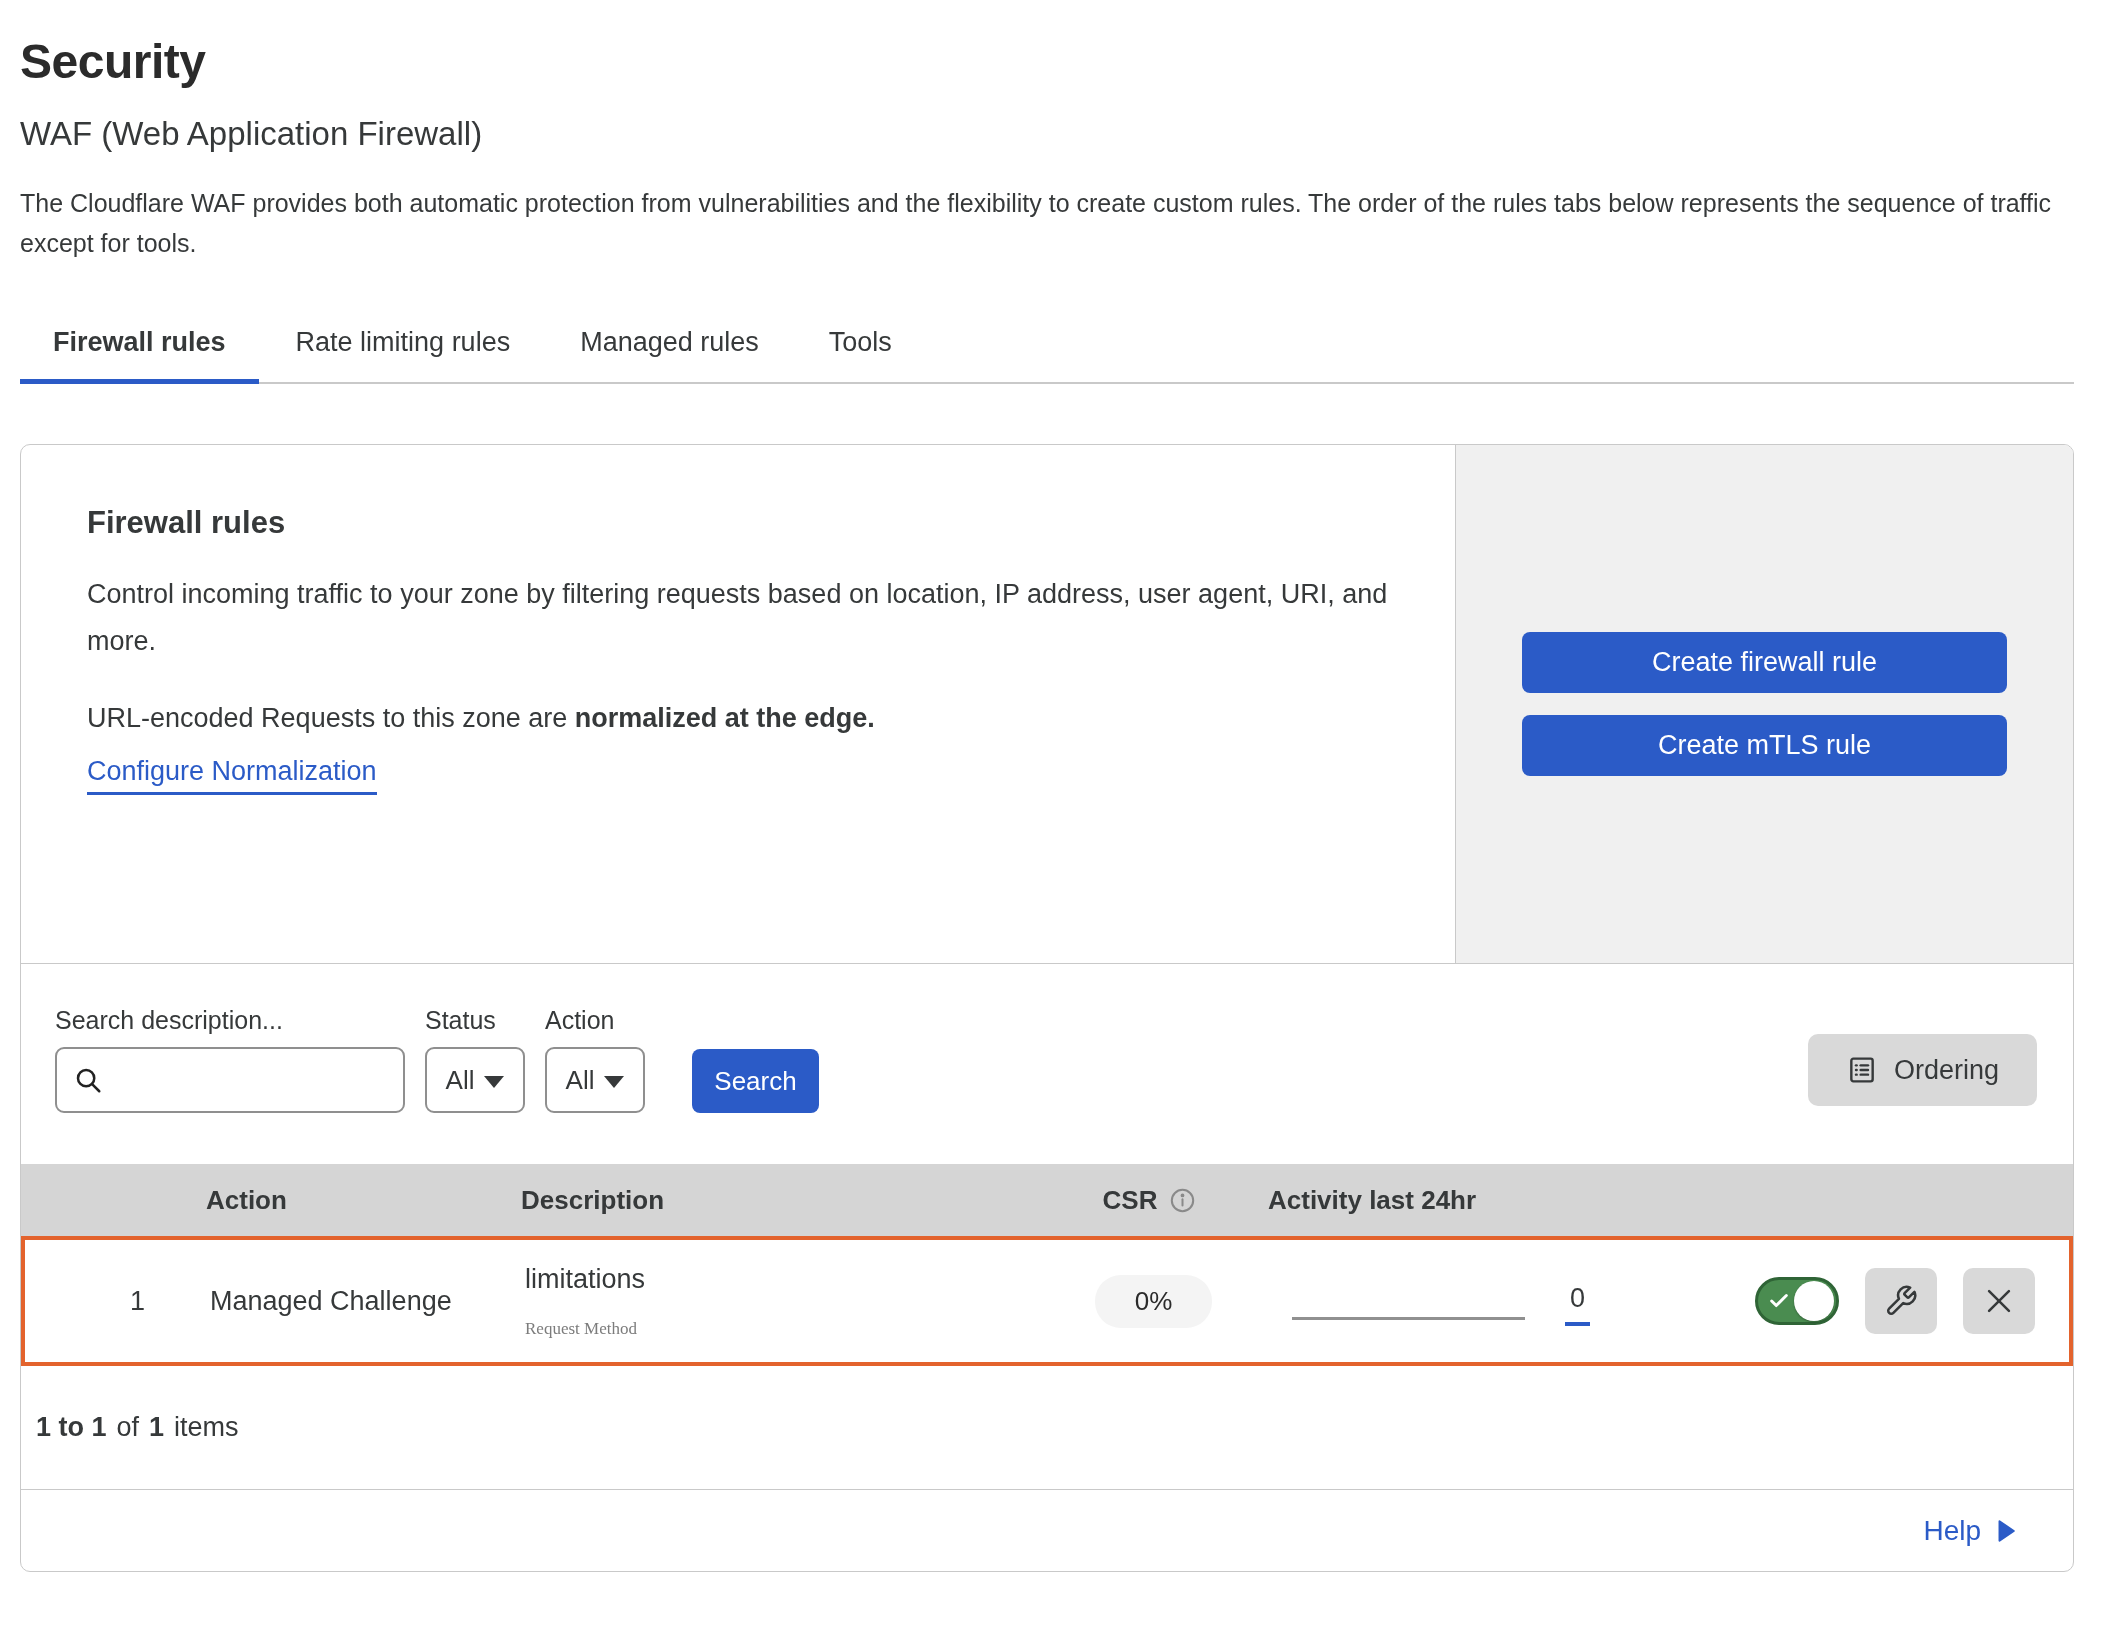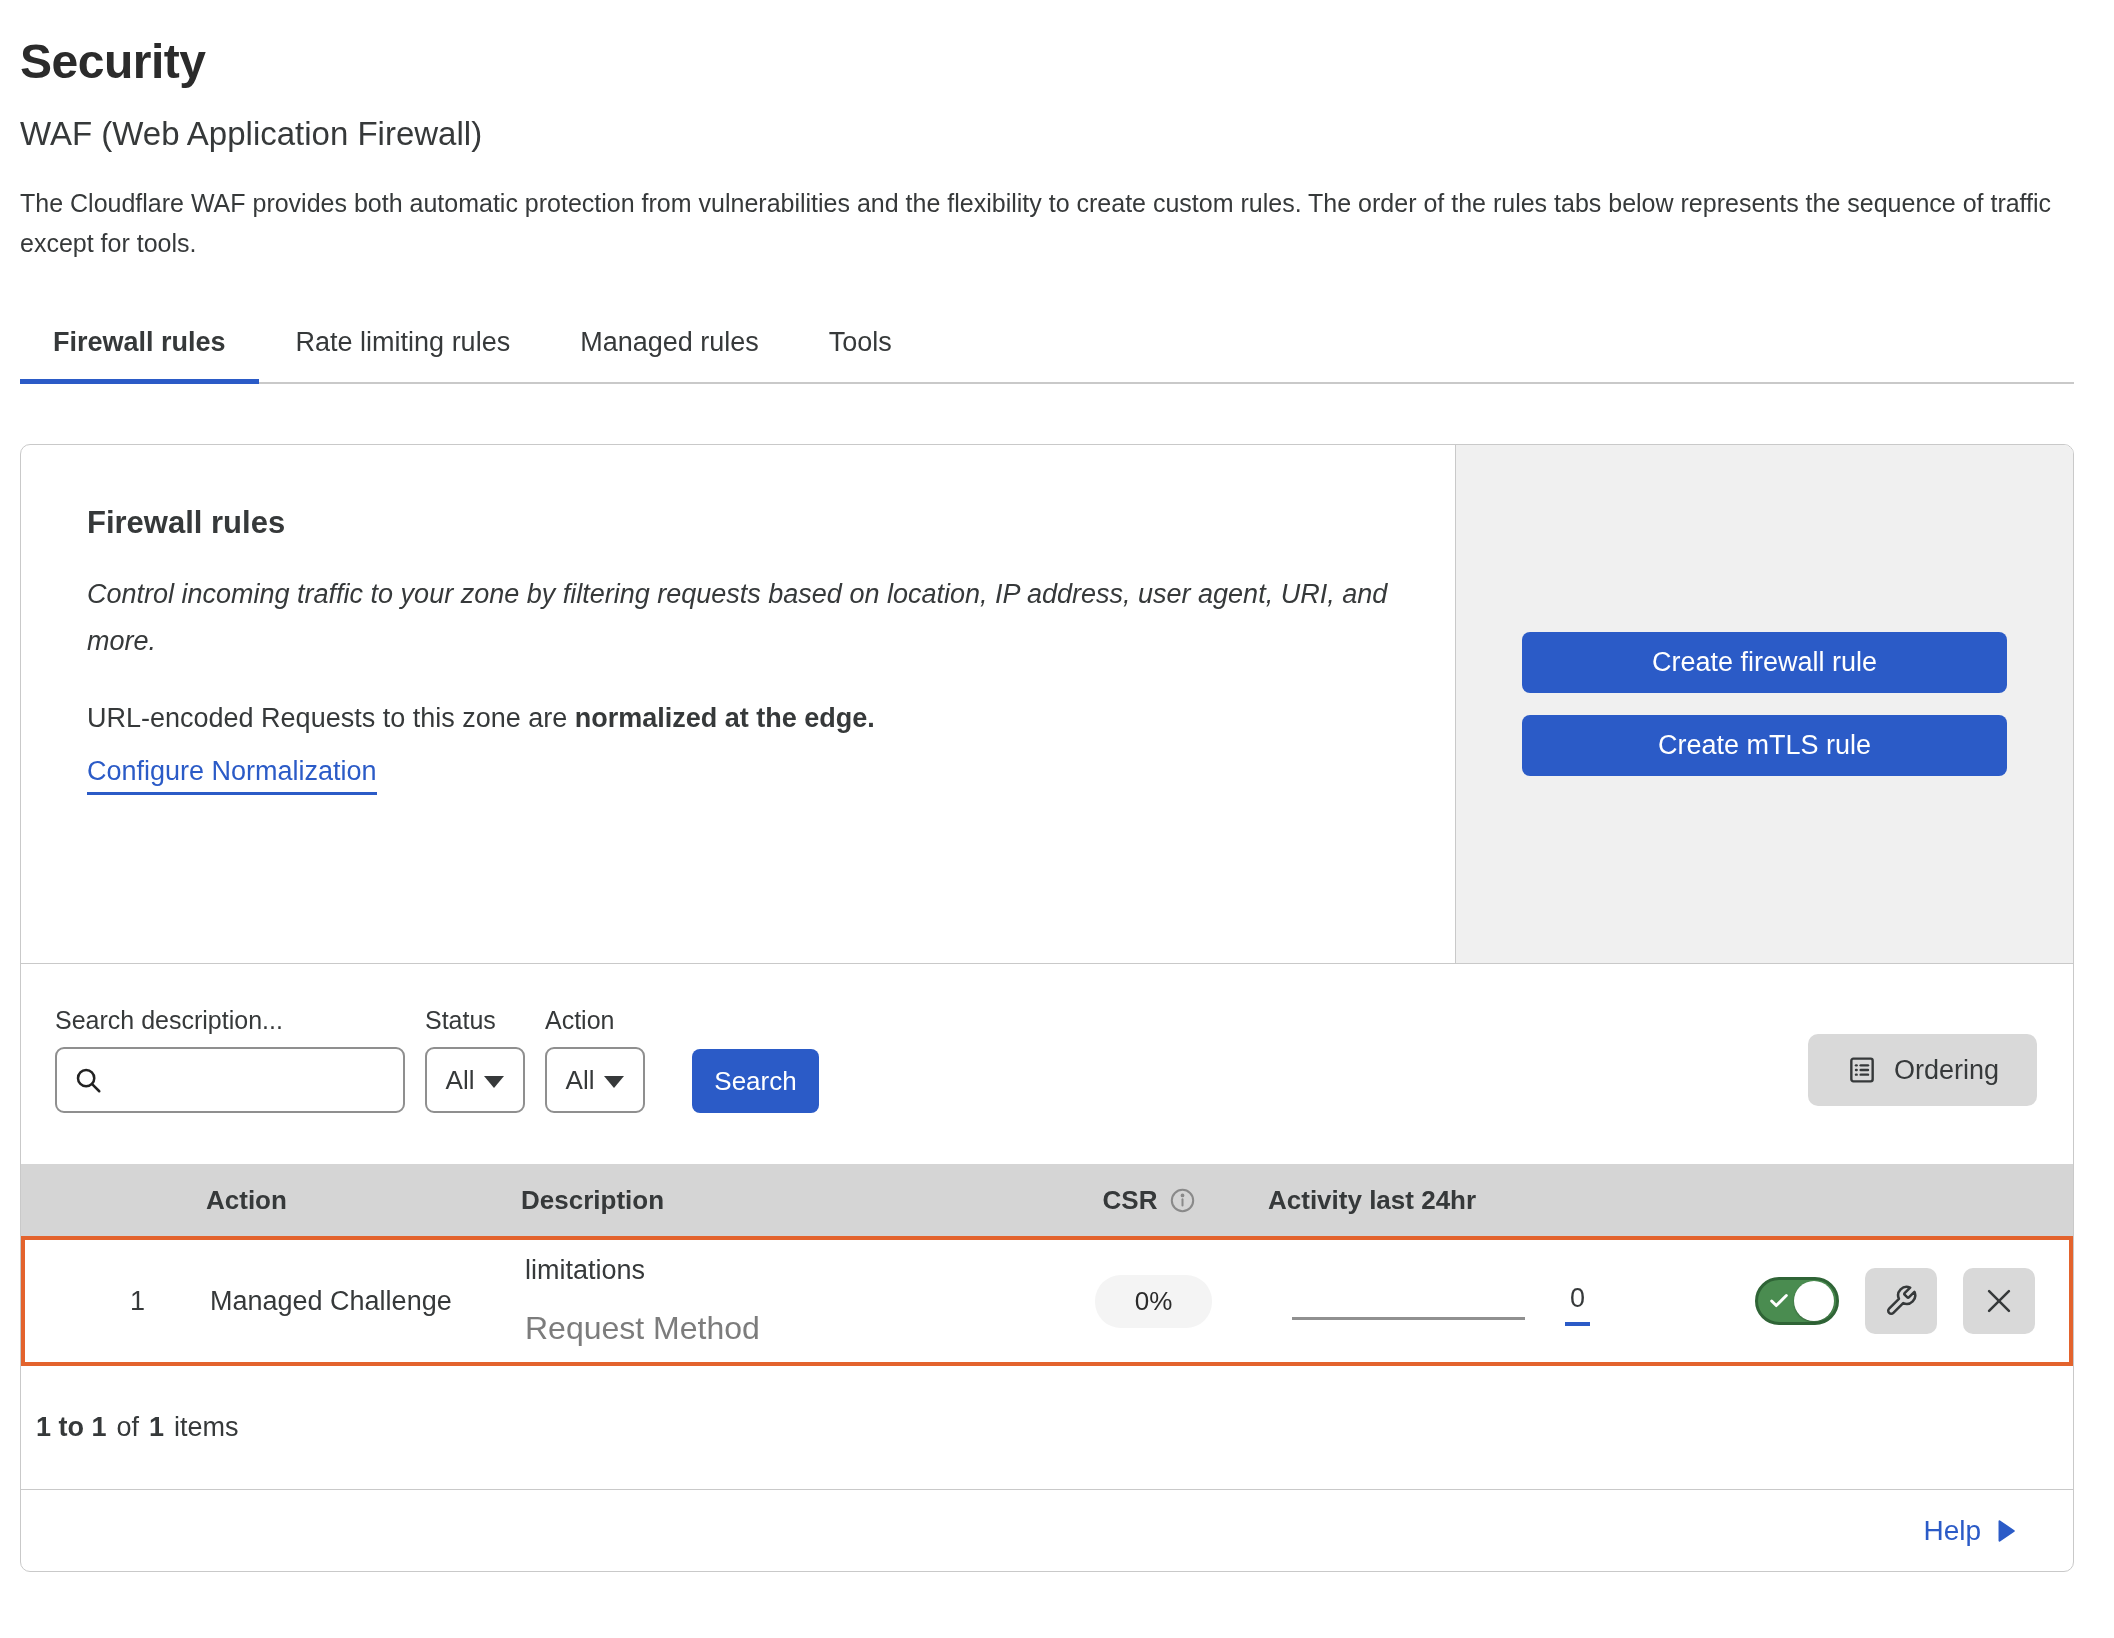--- a/index.html
+++ b/index.html
@@ -30,21 +30,21 @@
   .tab{padding:14px 33px 24px 33px;font-size:27px;color:var(--text);position:relative;cursor:pointer;white-space:nowrap;}
   .tab.active{font-weight:bold;}
   .tab.active::after{content:"";position:absolute;left:0;right:0;bottom:-2px;height:5px;background:var(--blue);}
 
   
   .card{margin-top:60px;width:2054px;border:1px solid var(--border-gray);border-radius:10px;overflow:hidden;background:#fff;}
 
   .card-top{display:flex;height:519px;border-bottom:1px solid var(--border-gray);}
   .card-top-left{flex:1;padding:60px 40px 0 66px;}
   .panel-heading{font-size:31px;font-weight:bold;margin:0 0 30px 0;}
-  .panel-desc{font-size:27px;line-height:47px;margin:0 0 38px 0;max-width:1310px;font-style:italic;}
+  .panel-desc{font-size:27px;line-height:47px;margin:0 0 38px 0;max-width:1310px;}
   .panel-usage{font-size:27px;font-weight:bold;margin:0 0 48px 0;}
   .panel-urlnote{font-size:27px;margin:0 0 22px 0;}
   .panel-urlnote b{font-weight:bold;}
   .panel-link{display:inline-block;color:var(--blue);font-size:27px;text-decoration:none;border-bottom:3px solid var(--blue);padding-bottom:5px;cursor:pointer;}
 
   .card-top-right{width:618px;background:#f0f0f0;border-left:1px solid var(--border-gray);
     display:flex;flex-direction:column;justify-content:center;gap:22px;padding:0 66px;}
   .btn-primary{display:block;width:100%;height:61px;background:var(--blue);color:#fff;
     font-size:27px;border:none;border-radius:8px;cursor:pointer;font-family:inherit;}
 
@@ -67,21 +67,21 @@
   .grid-cols{display:grid;grid-template-columns:185px 315px 540px 177px 378px 1fr;align-items:center;}
   .thead{background:#d5d5d5;height:72px;font-weight:bold;font-size:26px;color:var(--text);}
   .th-action{padding-left:0;}
   .th-desc{padding-left:0;}
   .th-csr{display:flex;justify-content:center;align-items:center;gap:12px;}
   .th-activity{padding-left:30px;}
 
   .trow{height:130px;border:4px solid var(--orange);background:#fff;font-size:27px;}
   .td-num{padding-left:105px;}
   .td-desc .desc-main{color:var(--text);}
-  .td-desc .desc-sub{color:var(--muted);font-size:32px;margin-top:24px;}
+  .td-desc .desc-sub{color:var(--muted);font-size:17px;margin-top:24px;font-family:Liberation Serif, serif;}
   .td-csr{display:flex;justify-content:center;}
   .pill{background:#f4f4f4;border-radius:26px;padding:11px 40px;font-size:26px;color:#2b2b2b;}
   .td-activity{display:flex;align-items:center;padding-left:50px;padding-right:30px;}
   .spark{flex:1;height:3px;background:#909090;margin-right:40px;margin-top:34px;}
   .activity-val{color:var(--text);border-bottom:4px solid var(--blue);padding:0 5px 8px 5px;margin-top:6px;cursor:pointer;text-decoration:none;}
   .td-controls{display:flex;align-items:center;justify-content:flex-end;padding-right:34px;}
   .toggle{width:84px;height:48px;background:var(--green);border:3px solid var(--green-dark);border-radius:26px;
     position:relative;display:flex;align-items:center;cursor:pointer;margin-right:26px;}
   .toggle .knob{position:absolute;right:2px;top:1px;width:40px;height:40px;background:#fff;border-radius:50%;box-shadow:0 1px 2px rgba(0,0,0,.3);}
   .toggle svg{margin-left:10px;}

